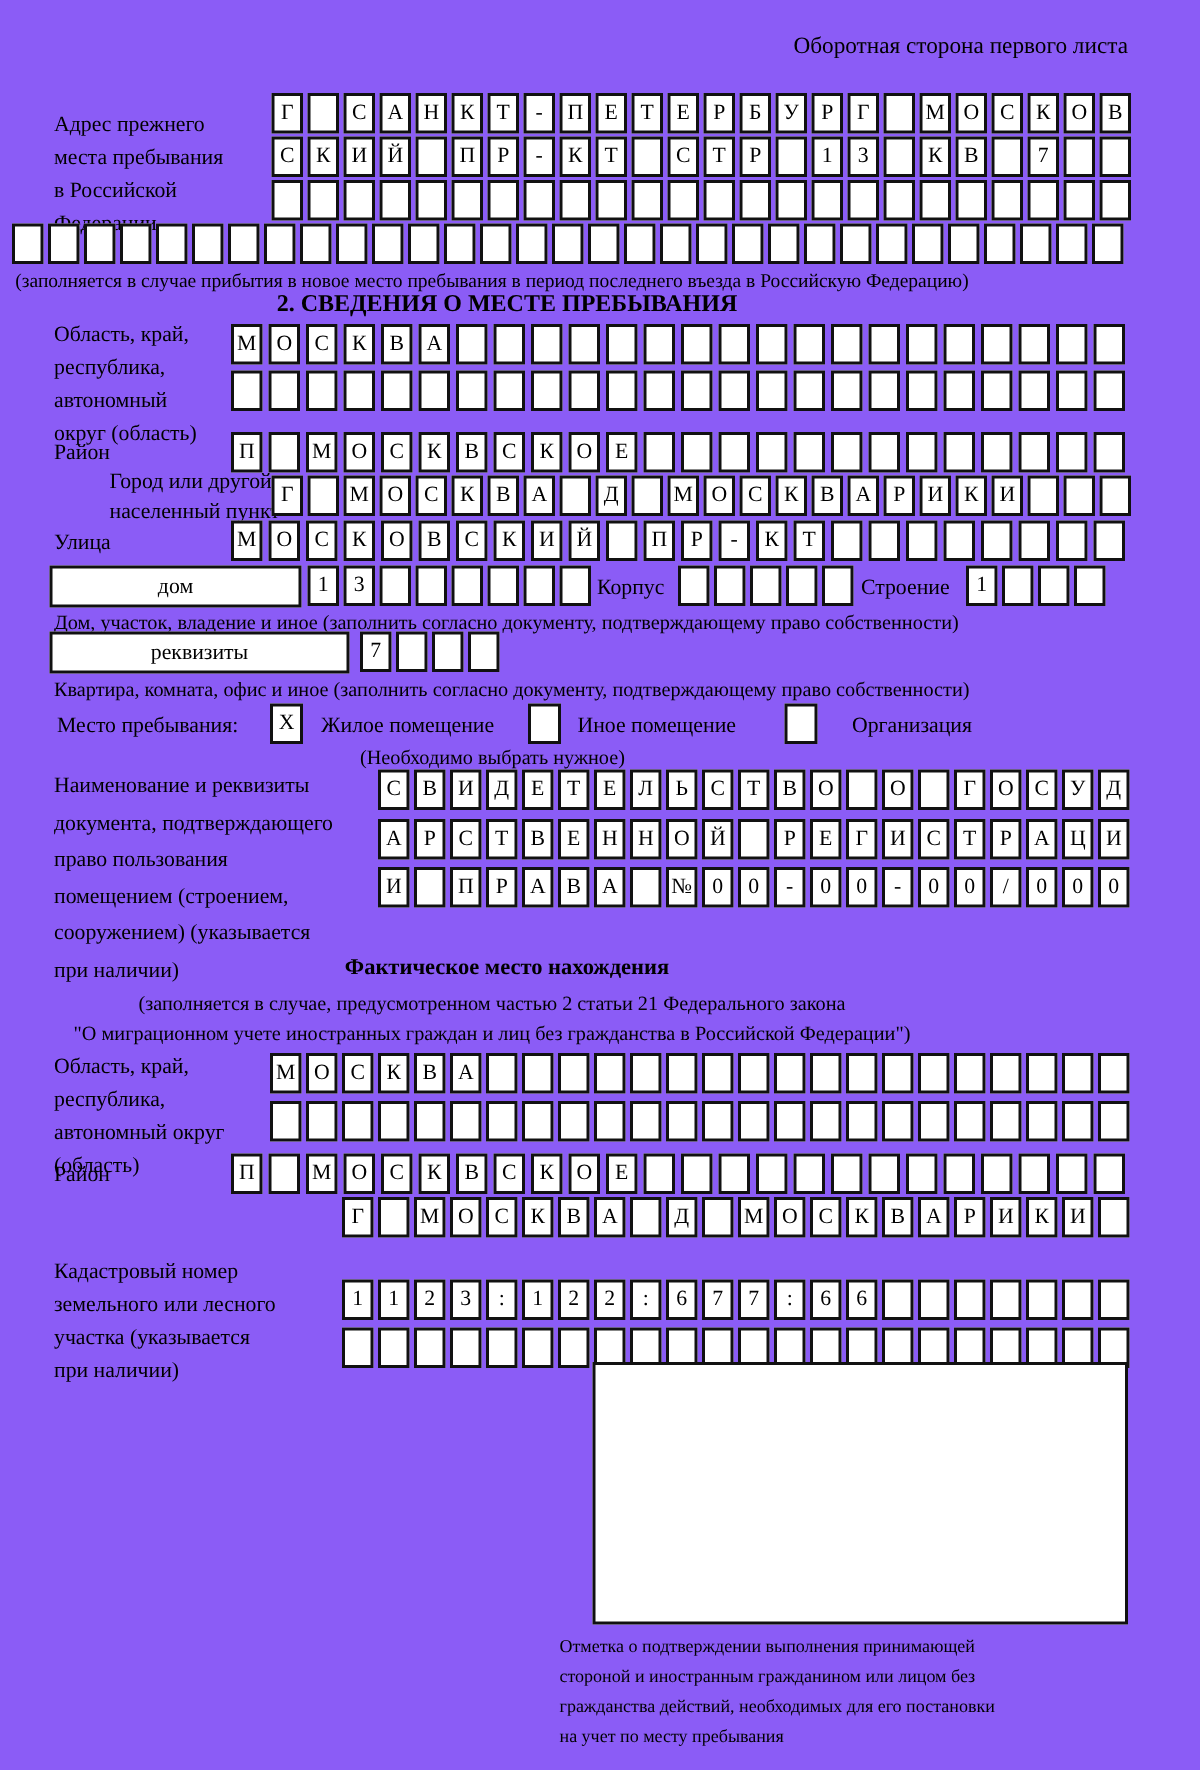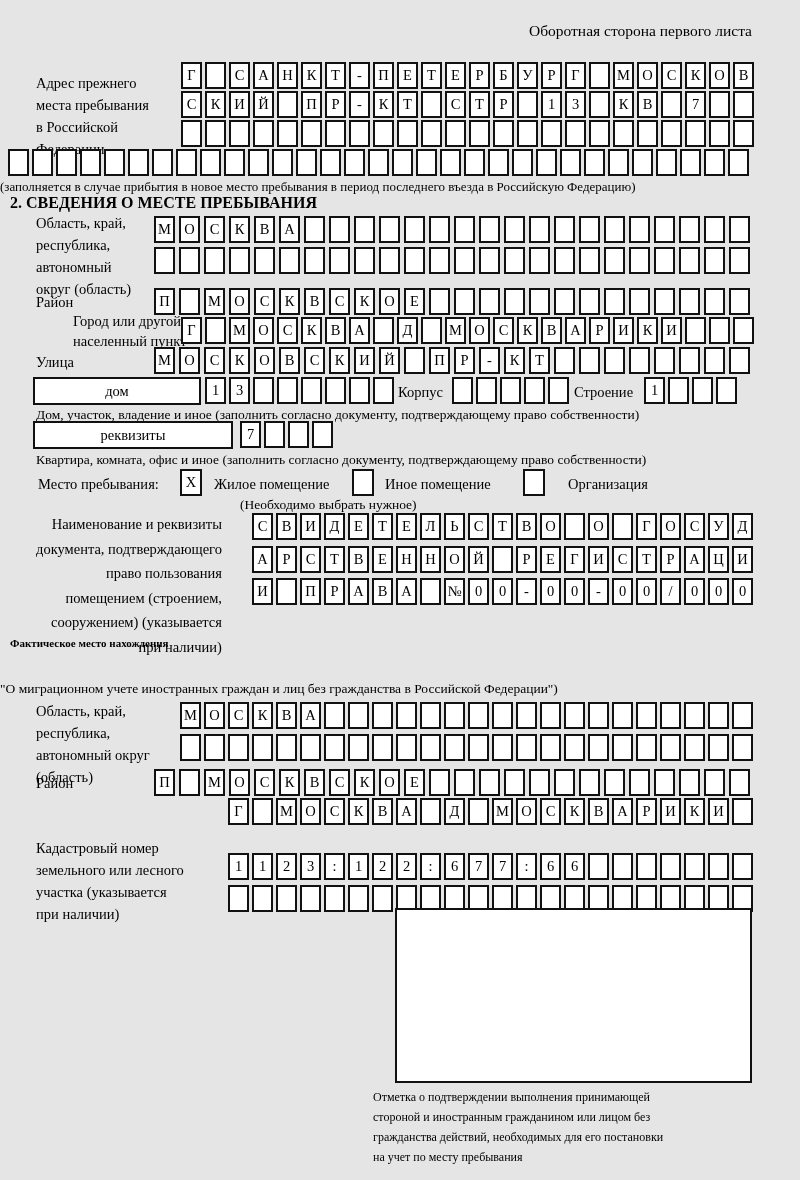--- a/index.html
+++ b/index.html
@@ -1,30 +1,30 @@
 <!DOCTYPE html>
 <html><head>
 <meta charset="utf-8">
 <style>
   html,body { margin:0; padding:0; background:#fff; }
   .page {
-    position:relative; width:800px; height:1180px; background:#e5e5e5;
+    position:relative; width:800px; height:1180px; background:#8b5cf6;
     font-family:"Liberation Serif", serif; color:#000; overflow:hidden;
   }
   .cellrow { position:absolute; display:flex; gap:3px; }
   .cell {
     width:21px; height:27px; border:2px solid #111; box-sizing:border-box;
     display:flex; align-items:center; justify-content:center;
     font-size:14.5px; background:#fff; flex:0 0 auto;
   }
   .lbl { position:absolute; font-size:14.5px; line-height:22px; white-space:pre-line; }
-  .lbl24 { line-height:24.5px;text-align:right; }
+  .lbl24 { line-height:24.5px; }
   .lbl20 { line-height:20px; }
   .cap { position:absolute; font-size:13.5px; }
-  .center { left:0; width:656px; }
+  .center { left:0; width:656px; text-align:center; }
   .head { position:absolute; font-weight:bold; font-size:16px;margin-left:10px; }
   .rect {
     position:absolute; border:2px solid #111; box-sizing:border-box; background:#fff;
     display:flex; align-items:center; justify-content:center; font-size:14.5px;
   }
   .chk {
     position:absolute; width:22px; height:27px; border:2px solid #111; box-sizing:border-box;
     display:flex; align-items:center; justify-content:center; font-size:14.5px; background:#fff;
   }
   .bigbox { position:absolute; border:2px solid #111; box-sizing:border-box; background:#fff; }
@@ -413,21 +413,22 @@
       <div class="cell">0</div>
       <div class="cell">-</div>
       <div class="cell">0</div>
       <div class="cell">0</div>
       <div class="cell">/</div>
       <div class="cell">0</div>
       <div class="cell">0</div>
       <div class="cell">0</div>
     </div>
 
-  <div class="head center" style="top:637px; font-size:11px;">Фактическое место нахождения</div>
+  <div class="head center" style="top:637px; font-size:15px;">Фактическое место нахождения</div>
+  <div class="cap center" style="top:661px;">(заполняется в случае, предусмотренном частью 2 статьи 21 Федерального закона</div>
   <div class="cap center" style="top:681px;">"О миграционном учете иностранных граждан и лиц без гражданства в Российской Федерации")</div>
 
   <div class="lbl" style="left:36px; top:700px;">Область, край,
 республика,
 автономный округ
 (область)</div>
   <div class="cellrow" style="left:180px; top:702px;">
       <div class="cell">М</div>
       <div class="cell">О</div>
       <div class="cell">С</div>

